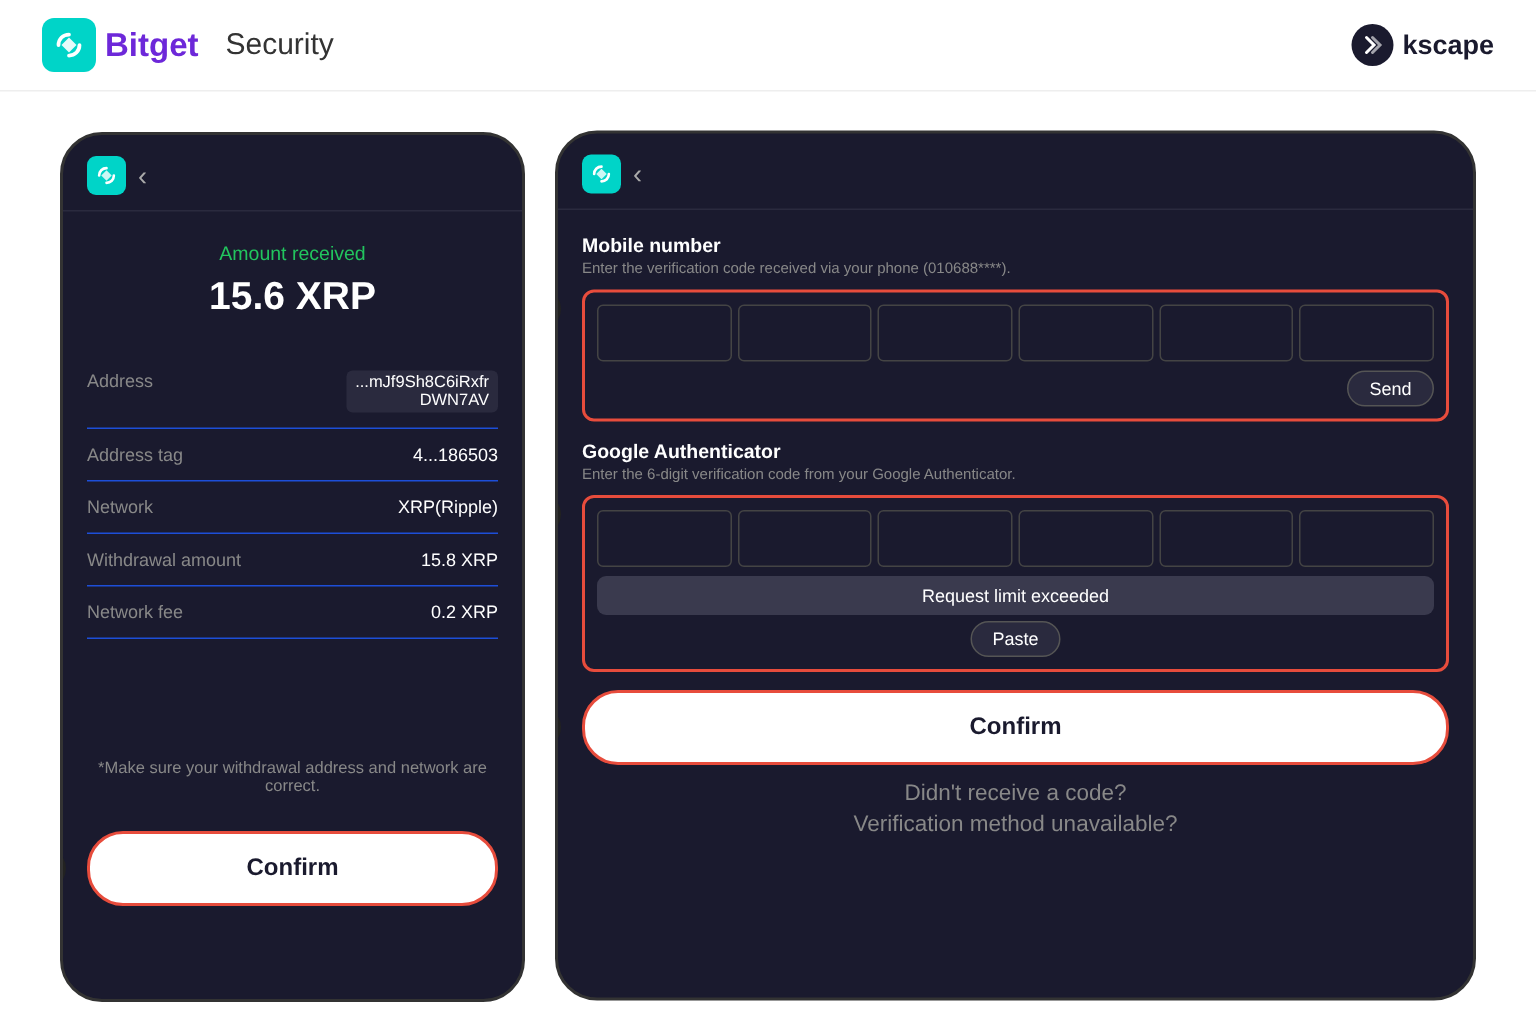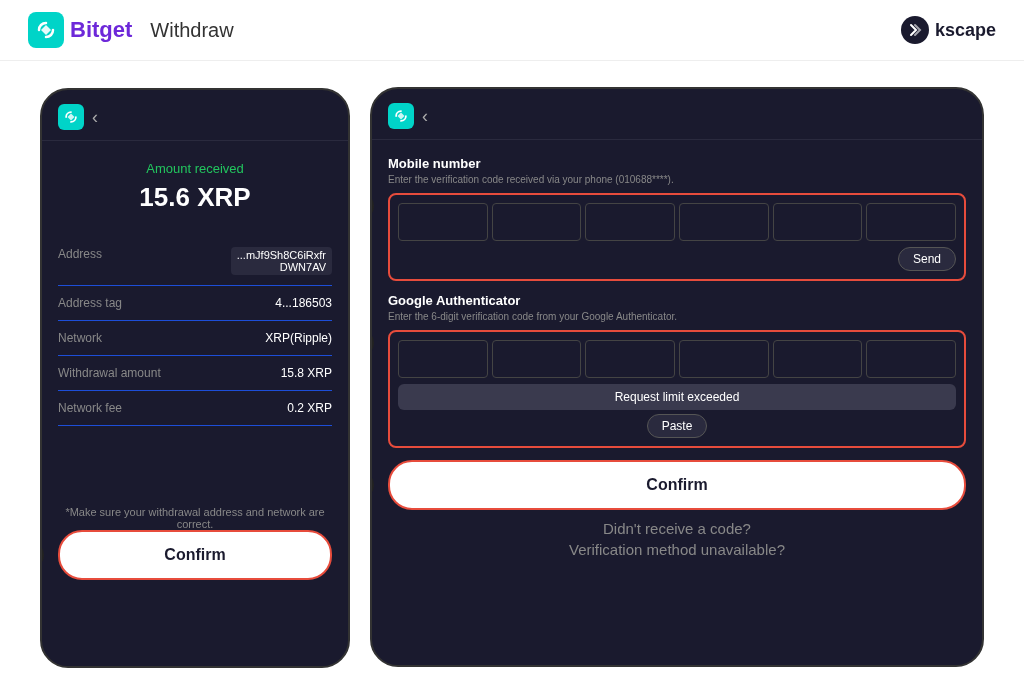--- a/index.html
+++ b/index.html
@@ -171,21 +171,21 @@
       background: #2a2a3e;
       border-radius: 4px;
       padding: 2px 6px;
       font-size: 11px;
     }
 
     .warning-text {
       color: #888;
       font-size: 11px;
       text-align: center;
-      margin: 20px 0 0;
+      margin: 20px 0 24px;
     }
 
     .confirm-btn {
       width: 100%;
       padding: 14px;
       background: #ffffff;
       color: #1a1a2e;
       border: none;
       border-radius: 24px;
       font-size: 16px;
@@ -327,21 +327,21 @@
     <div class="bitget-logo">
       <div class="bitget-icon">
         <svg width="20" height="20" viewBox="0 0 20 20" fill="none">
           <path d="M5 10 L10 5 L15 10 L10 15 Z" fill="white" opacity="0.9"></path>
           <path d="M3 10 C3 6 6 3 10 3" stroke="white" stroke-width="2.5" fill="none" stroke-linecap="round"></path>
           <path d="M17 10 C17 14 14 17 10 17" stroke="white" stroke-width="2.5" fill="none" stroke-linecap="round"></path>
         </svg>
       </div>
       <span class="bitget-text">Bitget</span>
     </div>
-    <span class="header-title">Withdraw</span>
+    <span class="header-title">Security</span>
   </div>
   <div class="kscape-logo">
     <div class="kscape-icon">
       <svg width="16" height="16" viewBox="0 0 16 16" fill="none">
         <path d="M4 3 L9 8 L4 13" stroke="white" stroke-width="2" stroke-linecap="round" fill="none"></path>
         <path d="M8 3 L13 8 L8 13" stroke="white" stroke-width="2" stroke-linecap="round" fill="none" opacity="0.6"></path>
       </svg>
     </div>
     <span>kscape</span>
   </div>

